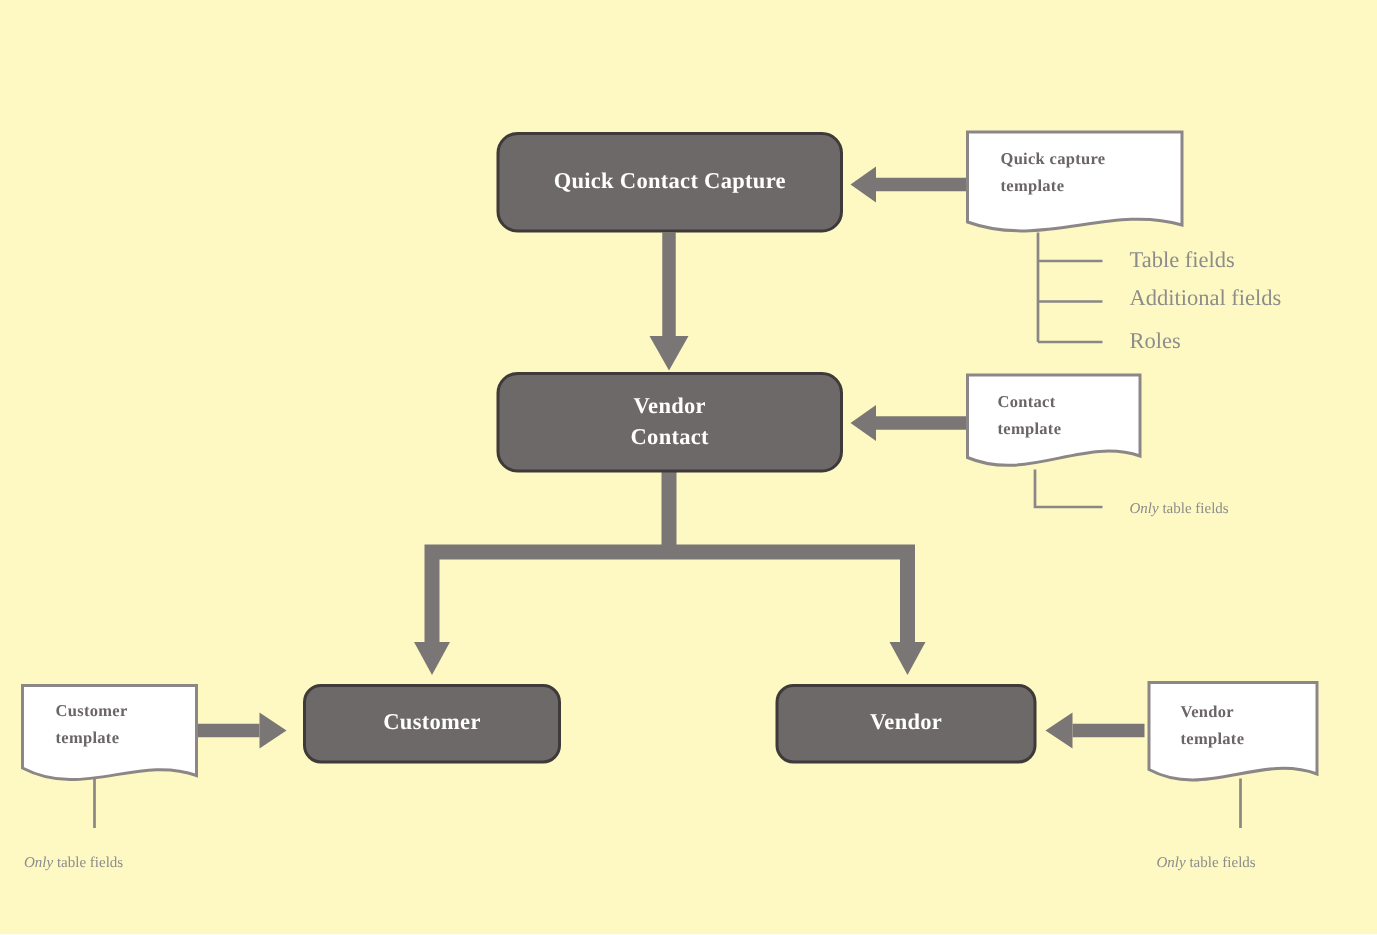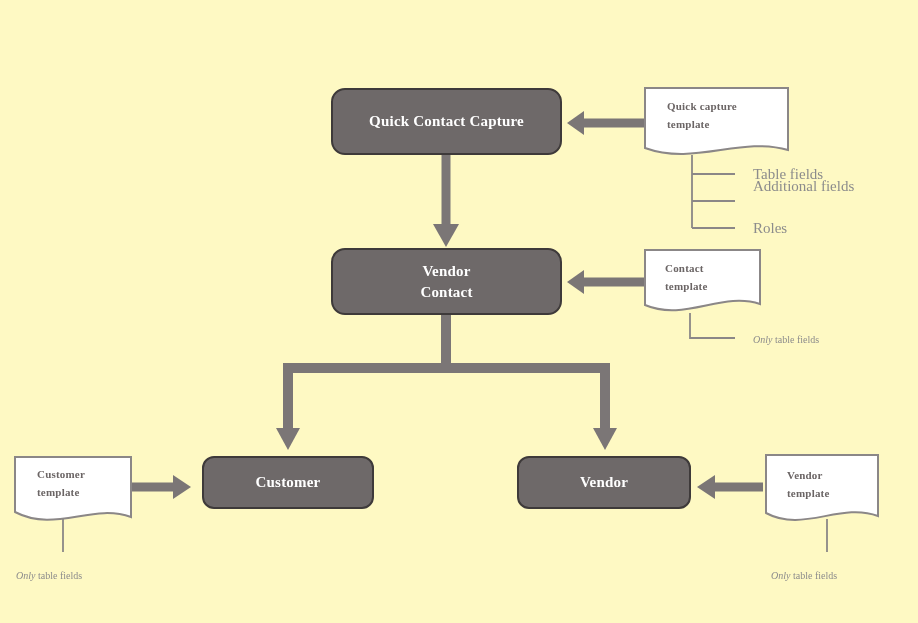--- a/index.html
+++ b/index.html
@@ -97,21 +97,21 @@
   <div class="doc-title" style="left:665px;top:259px;width:100px;">Contact
 template</div>
 
   <div class="doc-title" style="left:37px;top:465px;width:100px;">Customer
 template</div>
 
   <div class="doc-title" style="left:787px;top:466px;width:100px;">Vendor
 template</div>
 
   <div class="field-label" style="left:753px;top:163px;">Table fields</div>
-  <div class="field-label" style="left:753px;top:175px;">Additional fields</div>
+  <div class="field-label" style="left:753px;top:188px;">Additional fields</div>
   <div class="field-label" style="left:753px;top:217px;text-align:right;">Roles</div>
 
   <div class="note" style="left:753px;top:329px;">
     <span class="it">Only</span><span> table fields</span>
   </div>
 
   <div class="note" style="left:16px;top:565px;">
     <span class="it">Only</span><span> table fields</span>
   </div>
 

